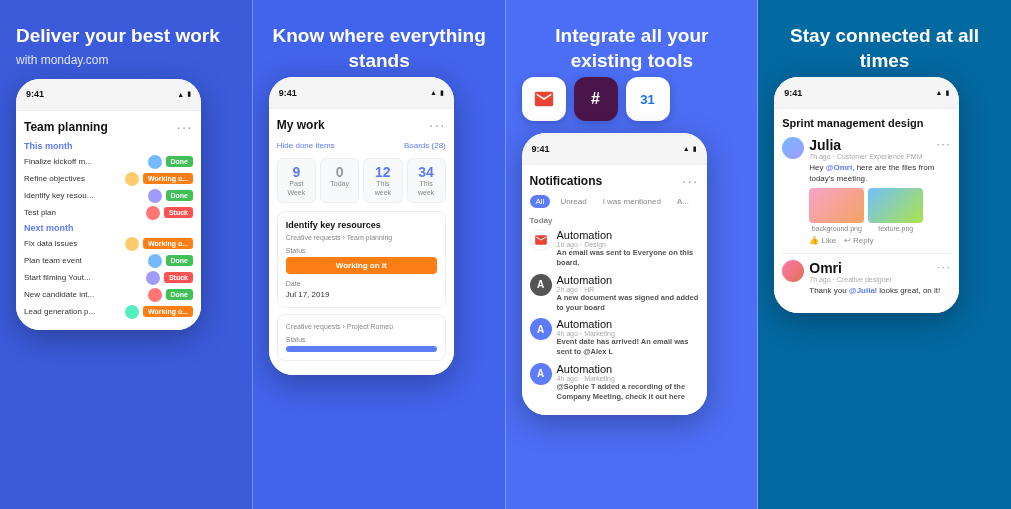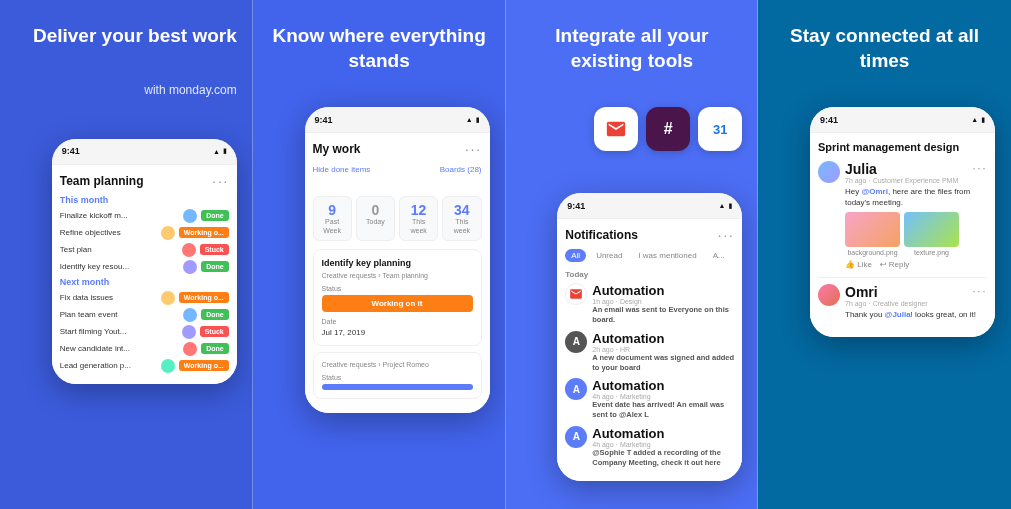--- a/index.html
+++ b/index.html
@@ -9,25 +9,24 @@
       display: flex;
       flex-direction: row;
       font-family: -apple-system, BlinkMacSystemFont, 'Segoe UI', sans-serif;
       overflow: hidden;
     }
 
     .panel {
       flex: 1;
       display: flex;
       flex-direction: column;
-      align-items: flex-end;
+      align-items: flex-start;
       padding: 24px 16px 34px;
       position: relative;
       overflow: hidden;
-      gap: 30px;
     }
 
     .panel-1 { background: #3b5bdb; }
     .panel-2 { background: #4263eb; }
     .panel-3 { background: #4c6ef5; }
     .panel-4 { background: #0369a1; }
 
     .panel-title {
       color: #fff;
       font-size: 19px;
@@ -50,21 +49,21 @@
       background: #fff;
       border-radius: 24px;
       overflow: hidden;
       box-shadow: 0 8px 30px rgba(0,0,0,0.3);
       flex-shrink: 0;
       position: relative;
     }
 
     .phone-notch-bar {
       background: #f5f5f5;
-      height: 26px;
+      height: 32px;
       display: flex;
       align-items: center;
       justify-content: space-between;
       padding: 0 10px;
       border-bottom: 1px solid #eee;
     }
 
     .phone-time {
       font-size: 9px;
       font-weight: 600;
@@ -290,22 +289,22 @@
       color: #fff;
       font-weight: 700;
     }
 
     .notif-icon.gmail { background: #fff; border: 1px solid #eee; }
     .notif-icon.dark { background: #555; }
 
     .notif-body { flex: 1; }
 
     .notif-title {
-      font-size: 13px;
-      font-weight: 700;
+      font-size: 11px;
+      font-weight: 400;
       color: #111;
     }
 
     .notif-meta {
       font-size: 7px;
       color: #aaa;
     }
 
     .notif-text {
       font-size: 7.5px;
@@ -481,28 +480,28 @@
         <span class="task-name">Finalize kickoff m...</span>
         <div class="task-avatar" style="background:#74b9ff;"></div>
         <span class="badge badge-green">Done</span>
       </div>
       <div class="task-row">
         <span class="task-name">Refine objectives</span>
         <div class="task-avatar" style="background:#fdcb6e;"></div>
         <span class="badge badge-orange">Working o...</span>
       </div>
       <div class="task-row">
+        <span class="task-name">Identify key resou...</span>
+        <div class="task-avatar" style="background:#a29bfe;"></div>
+        <span class="badge badge-green">Done</span>
+      </div>
+      <div class="task-row">
         <span class="task-name">Test plan</span>
         <div class="task-avatar" style="background:#ff7675;"></div>
         <span class="badge badge-red">Stuck</span>
-      </div>
-      <div class="task-row">
-        <span class="task-name">Identify key resou...</span>
-        <div class="task-avatar" style="background:#a29bfe;"></div>
-        <span class="badge badge-green">Done</span>
       </div>
 
       <div class="month-label">Next month</div>
 
       <div class="task-row">
         <span class="task-name">Fix data issues</span>
         <div class="task-avatar" style="background:#fdcb6e;"></div>
         <span class="badge badge-orange">Working o...</span>
       </div>
       <div class="task-row">
@@ -539,21 +538,21 @@
       <div class="phone-icons">
         <span>▲</span>
         <span>▮</span>
       </div>
     </div>
     <div class="phone-content">
       <div class="mywork-header">
         <span class="mywork-title">My work</span>
         <span class="section-dots">···</span>
       </div>
-      <div style="display:flex; justify-content:space-between; margin-bottom:22px;">
+      <div style="display:flex; justify-content:space-between; margin-bottom:8px;">
         <span class="mywork-actions" style="font-size:8px;color:#5c7cfa;">Hide done items</span>
         <span class="mywork-actions" style="font-size:8px;color:#5c7cfa;">Boards (28)</span>
       </div>
 
       <div class="mywork-stats">
         <div class="stat-box">
           <span class="stat-number">9</span>
           <span class="stat-label">Past<br>Week</span>
         </div>
         <div class="stat-box">
@@ -564,21 +563,21 @@
           <span class="stat-number">12</span>
           <span class="stat-label">This<br>week</span>
         </div>
         <div class="stat-box">
           <span class="stat-number">34</span>
           <span class="stat-label">This<br>week</span>
         </div>
       </div>
 
       <div class="card">
-        <div class="card-title">Identify key planning</div>
+        <div class="card-title">Identify key resources</div>
         <div class="breadcrumb">Creative requests › Team planning</div>
         <div class="field-label">Status</div>
         <div class="status-pill">Working on it</div>
         <div class="field-label">Date</div>
         <div class="date-value">Jul 17, 2019</div>
       </div>
 
       <div class="card">
         <div class="breadcrumb">Creative requests › Project Romeo</div>
         <div class="field-label">Status</div>

